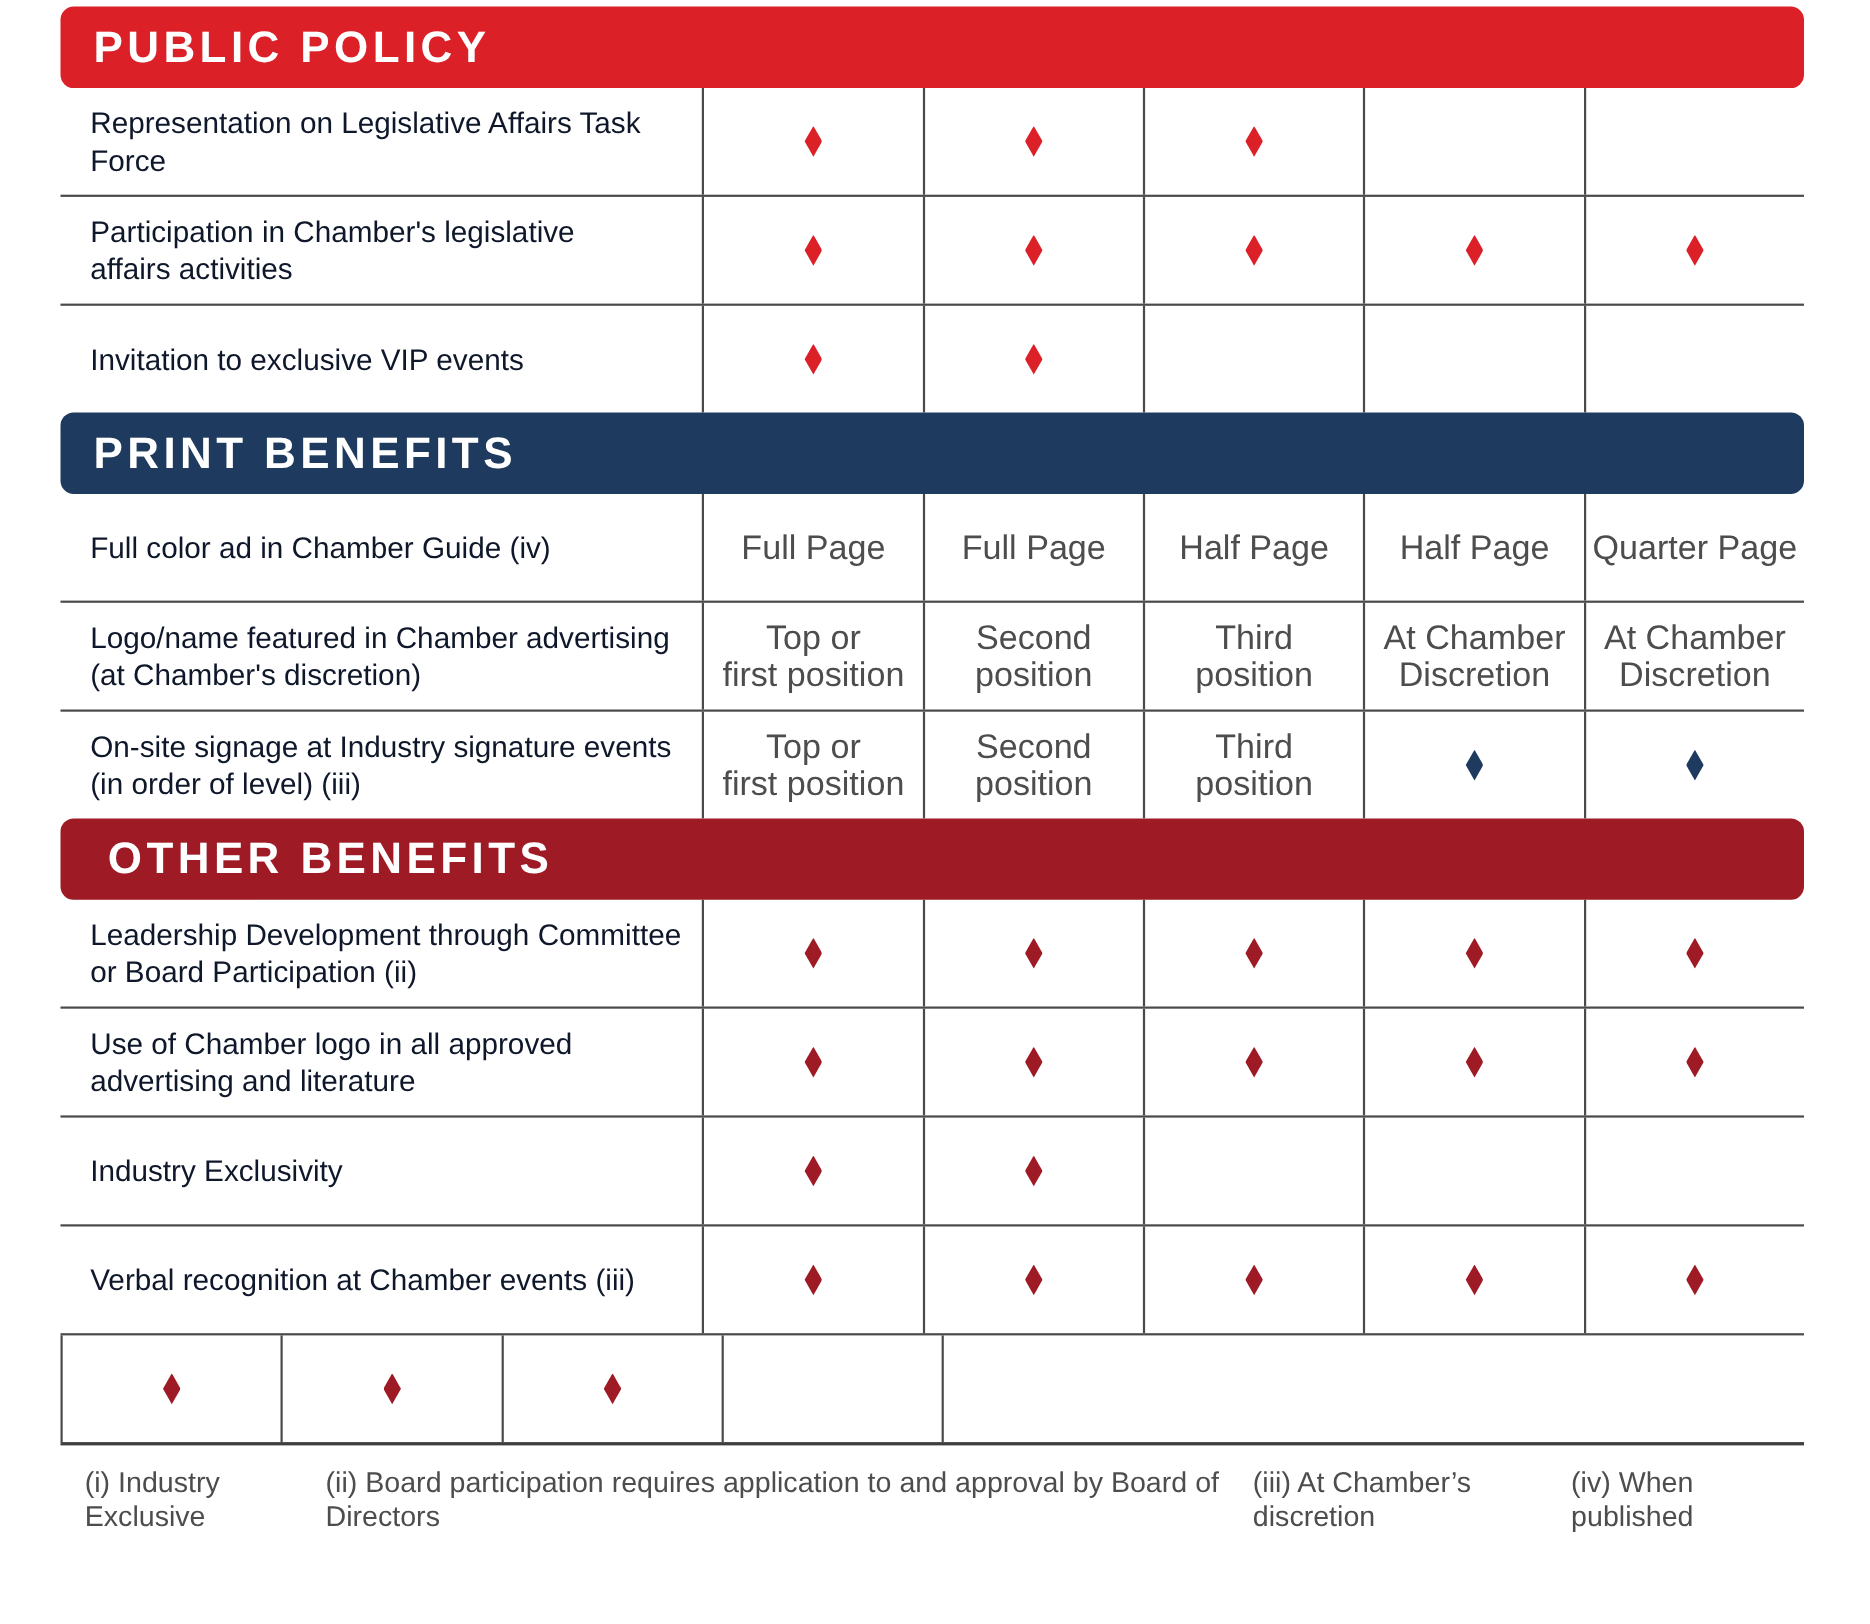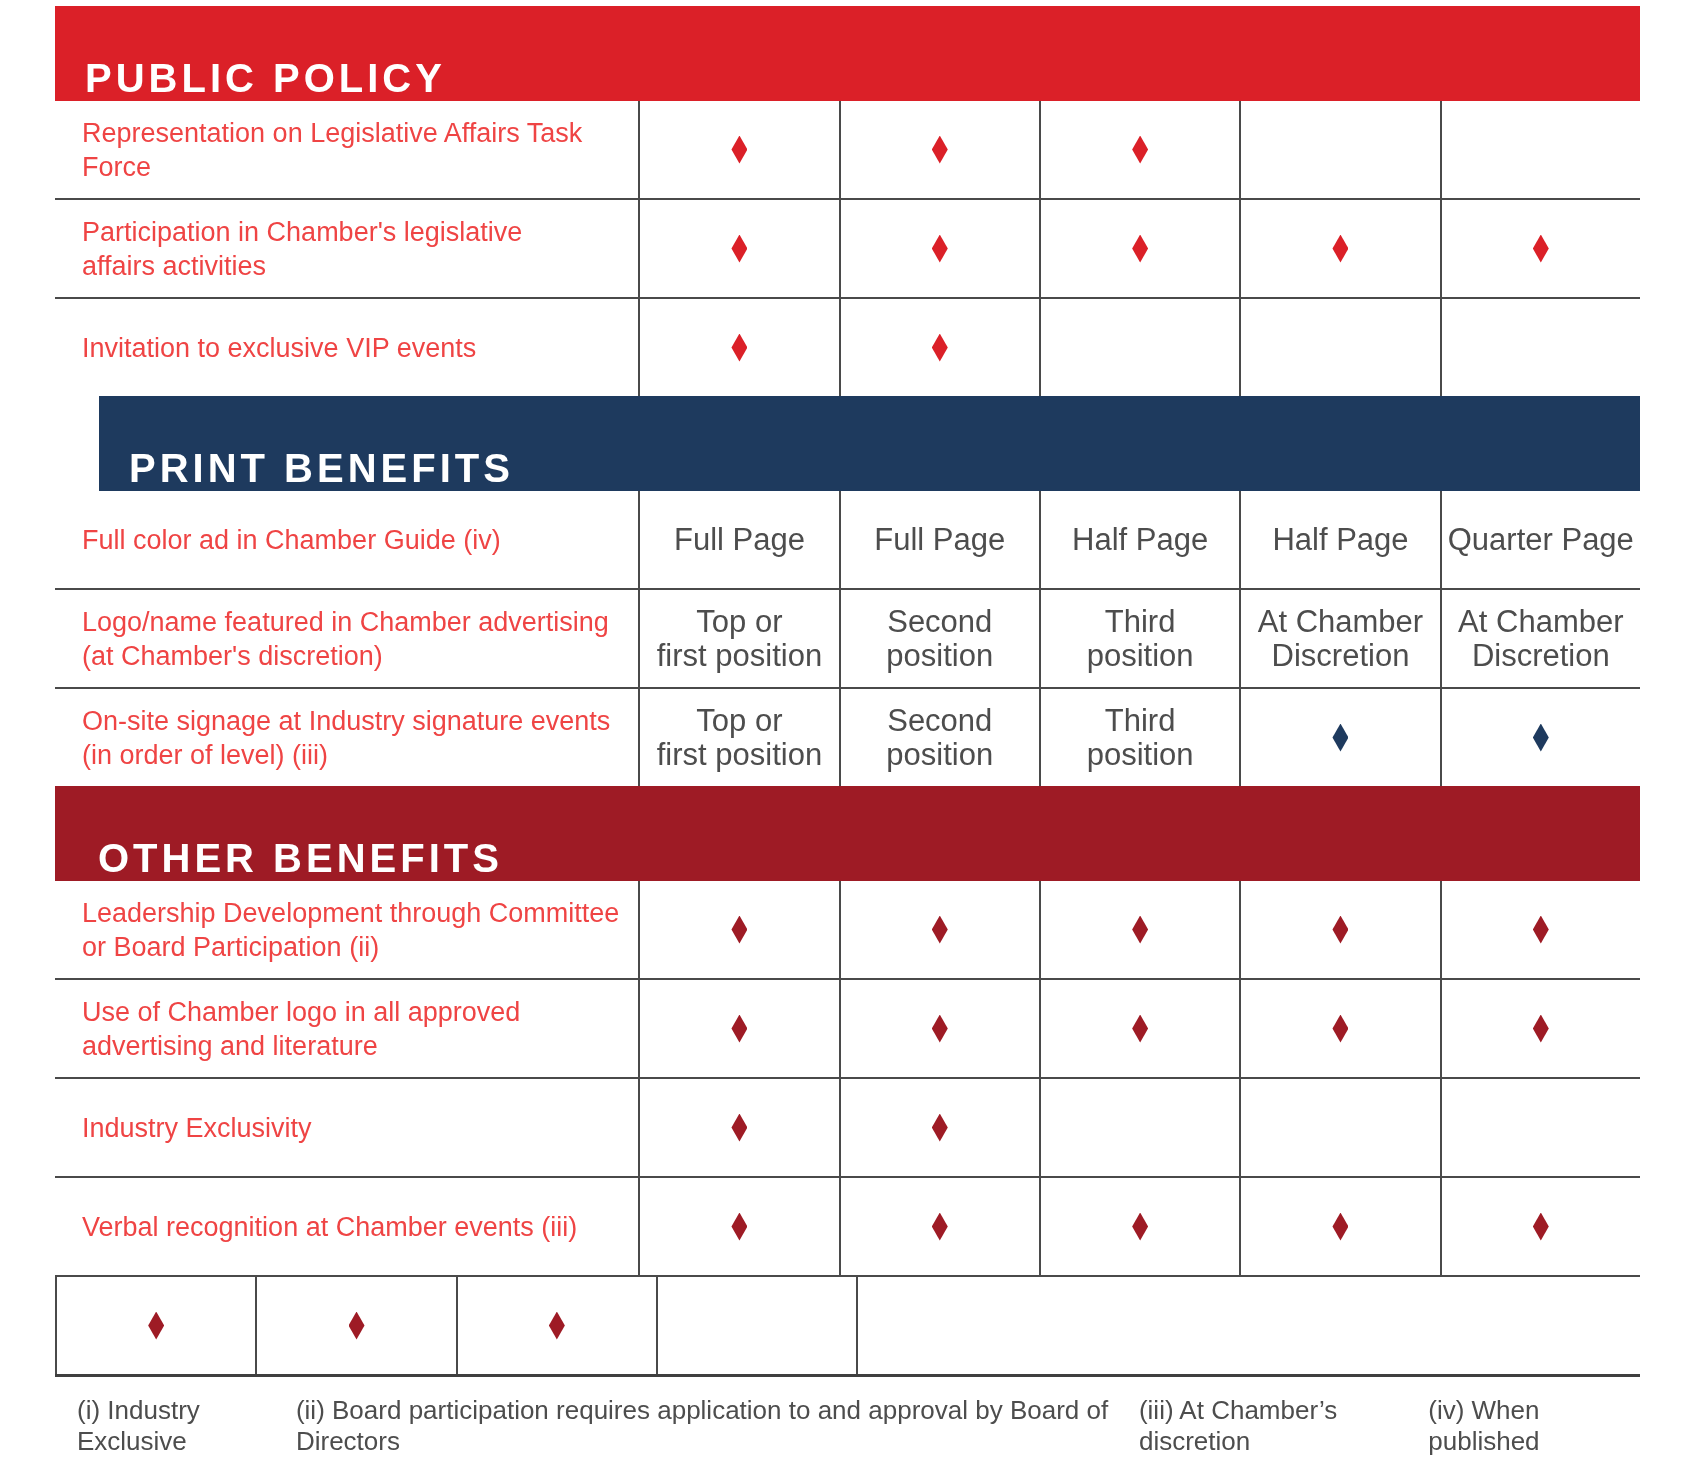--- a/index.html
+++ b/index.html
@@ -15,46 +15,47 @@
     background: #ffffff;
     overflow: hidden;
   }
   .table-wrap {
     position: absolute;
     left: 55px;
     top: 6px;
     width: 1585px;
   }
   .band {
-    height: 95px;
-    display: flex;
-    align-items: flex-end;
+    height: 74px;
+    display: flex;
+    align-items: center;
     padding-left: 30px;
     box-sizing: border-box;
+    border-radius: 12px;
   }
   .band-title {
     color: #ffffff;
     font-size: 40px;
     font-weight: 600;
     letter-spacing: 4px;
   }
   .rows { width: 100%; }
   .row {
     display: flex;
     align-items: stretch;
     min-height: 97px;
   }
   .row + .row { border-top: 2px solid #4a4a4a; }
   .label-cell {
     width: 36.8%;
     box-sizing: border-box;
     display: flex;
     align-items: center;
     padding: 14px 18px 14px 27px;
-    color: #ef4444;
+    color: #0f172a;
     font-size: 27px;
     line-height: 34px;
     white-space: pre-line;
   }
   .val-cell {
     width: 12.64%;
     box-sizing: border-box;
     border-left: 2px solid #4a4a4a;
     display: flex;
     align-items: center;
@@ -118,21 +119,21 @@
               <div class="label-cell">Invitation to exclusive VIP events</div>
               <div class="val-cell"><span class="diamond" style="background: rgb(219, 32, 40);"></span></div>
               <div class="val-cell"><span class="diamond" style="background: rgb(219, 32, 40);"></span></div>
               <div class="val-cell"></div>
               <div class="val-cell"></div>
               <div class="val-cell"></div>
             </div>
           </div>
         </div>
         <div class="section">
-          <div class="band" style="background: rgb(30, 58, 94); margin-left: 44px;">
+          <div class="band" style="background: rgb(30, 58, 94);">
             <span class="band-title">PRINT BENEFITS</span>
           </div>
           <div class="rows">
             <div class="row">
               <div class="label-cell">Full color ad in Chamber Guide (iv)</div>
               <div class="val-cell"><span class="cell-text">Full Page</span></div>
               <div class="val-cell"><span class="cell-text">Full Page</span></div>
               <div class="val-cell"><span class="cell-text">Half Page</span></div>
               <div class="val-cell"><span class="cell-text">Half Page</span></div>
               <div class="val-cell"><span class="cell-text">Quarter Page</span></div>

